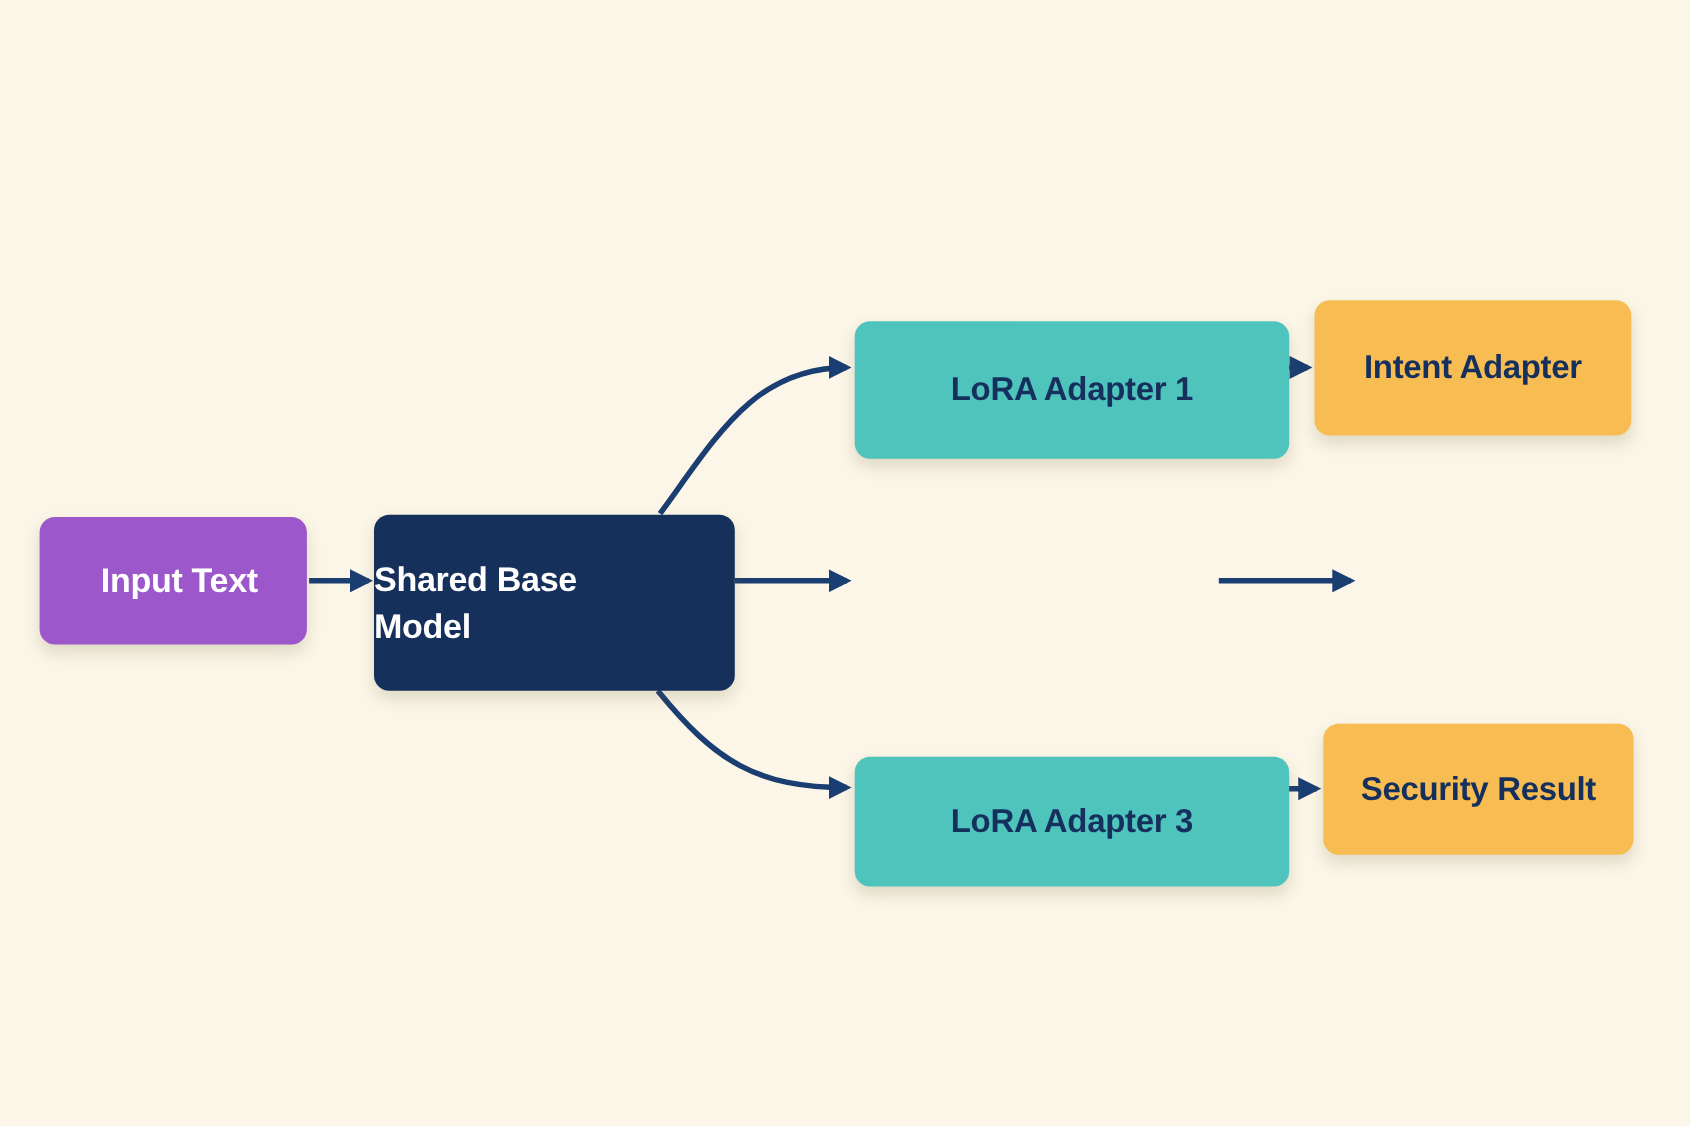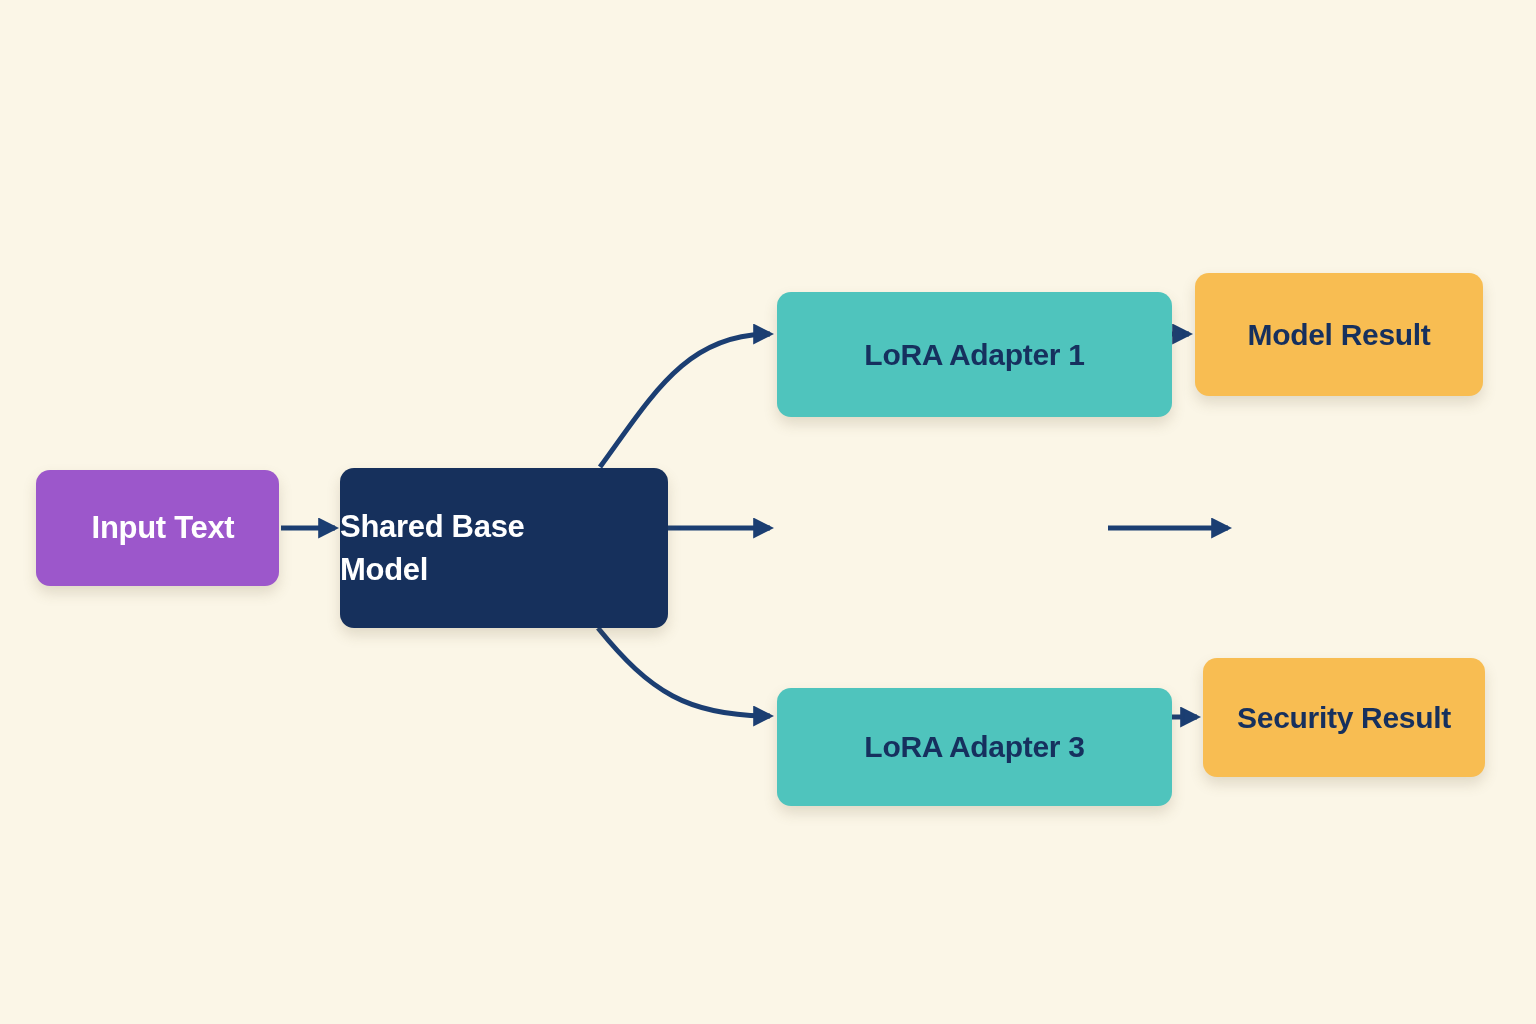--- a/index.html
+++ b/index.html
@@ -116,21 +116,21 @@
   <div class="node node-adapter node-adapter-1">
     <span>LoRA Adapter 1</span>
   </div>
 
 
   <div class="node node-adapter node-adapter-3">
     <span>LoRA Adapter 3</span>
   </div>
 
   <div class="node node-result node-result-1">
-    <span>Model Result</span>
+    <span>Intent Adapter</span>
   </div>
 
 
   <div class="node node-result node-result-3">
     <span>Security Result</span>
   </div>
 
 </div>
 
 </body></html>

